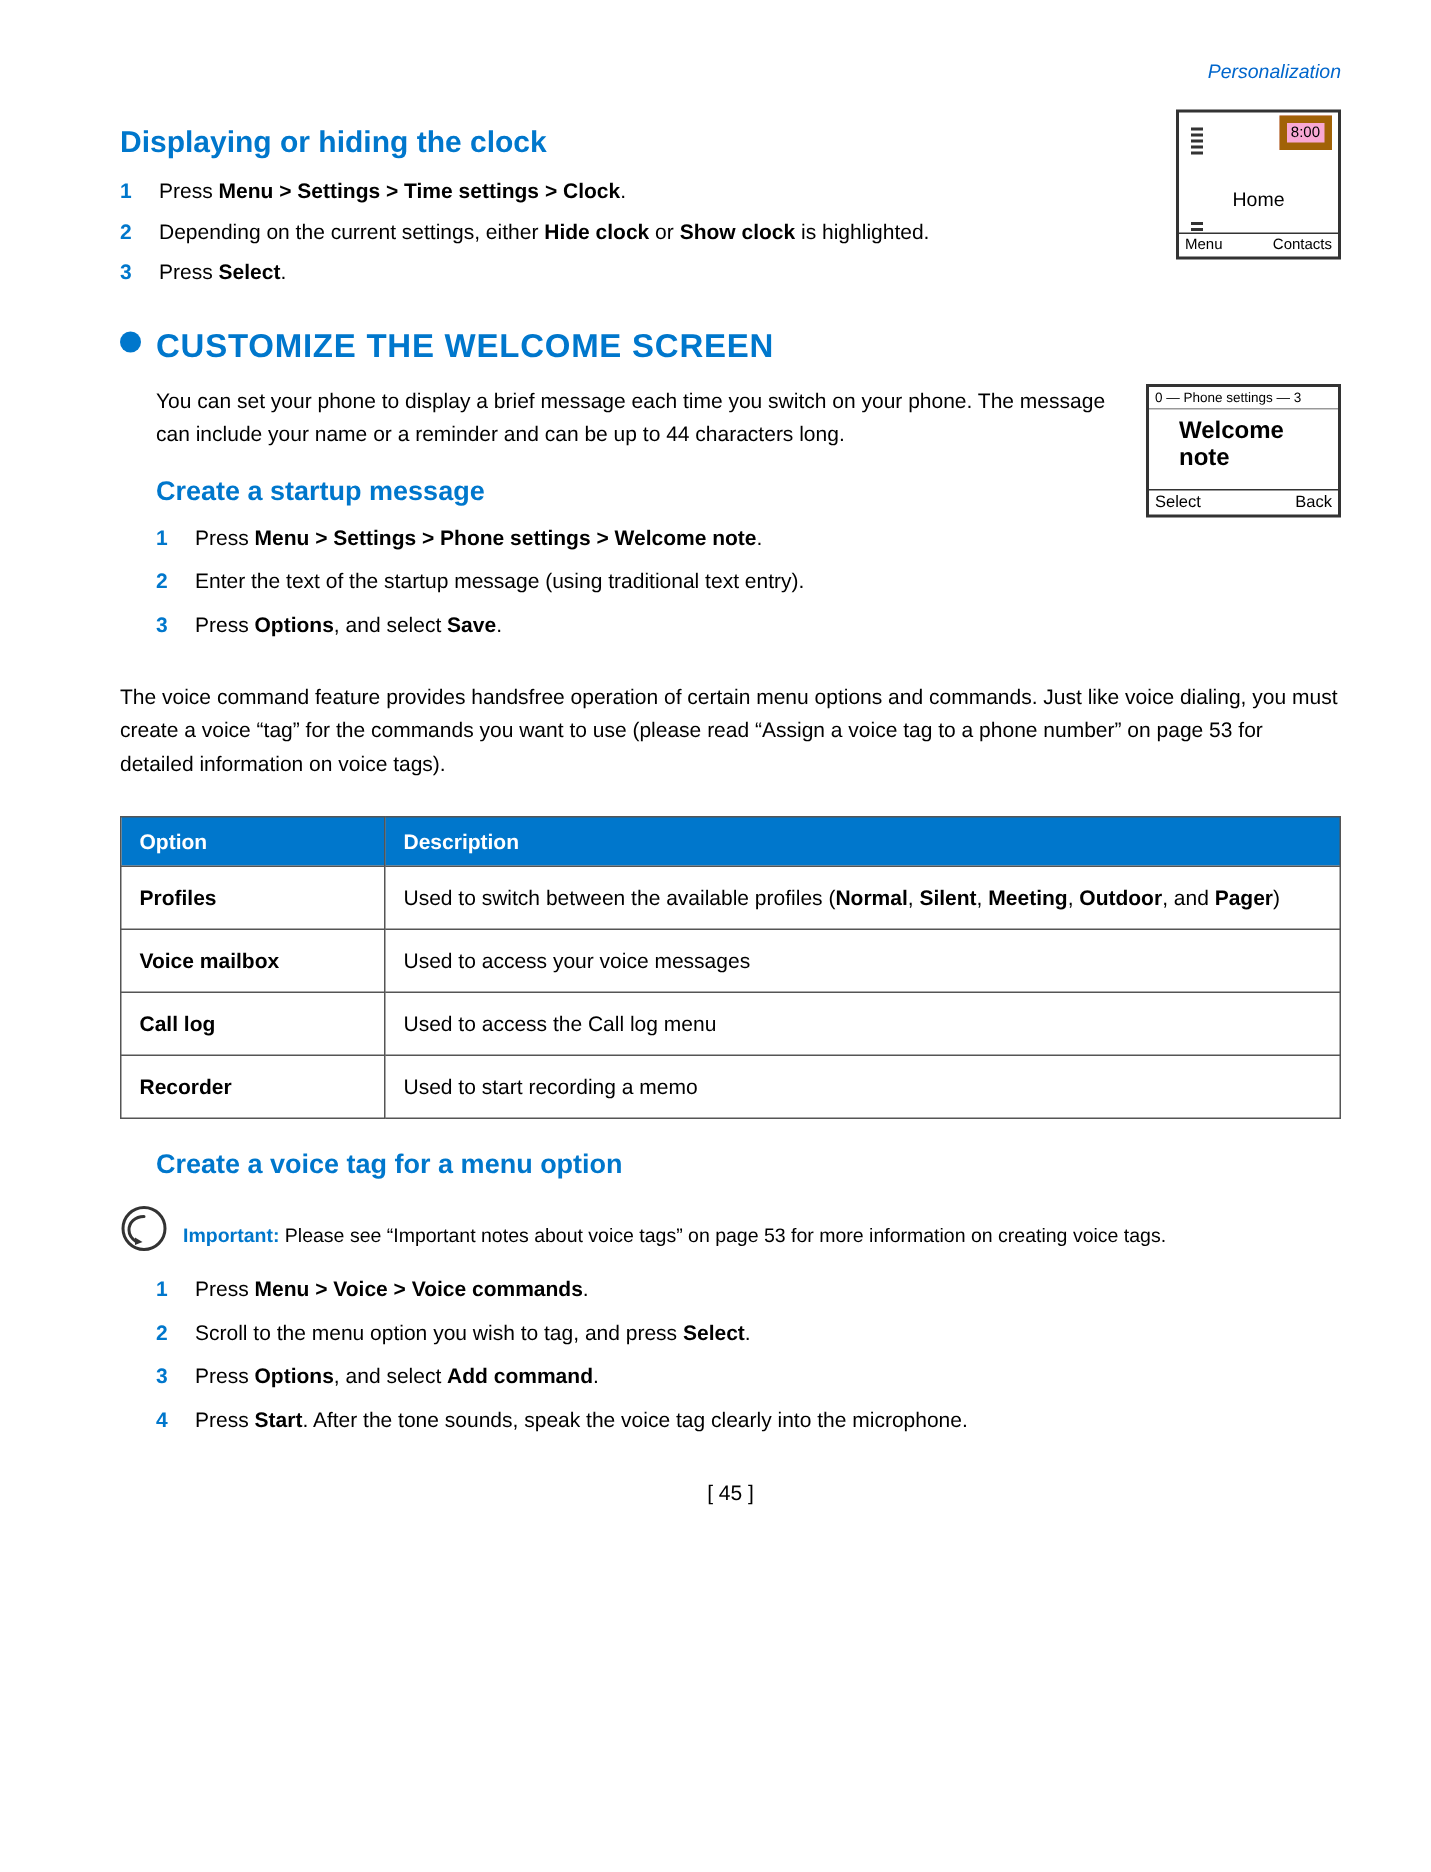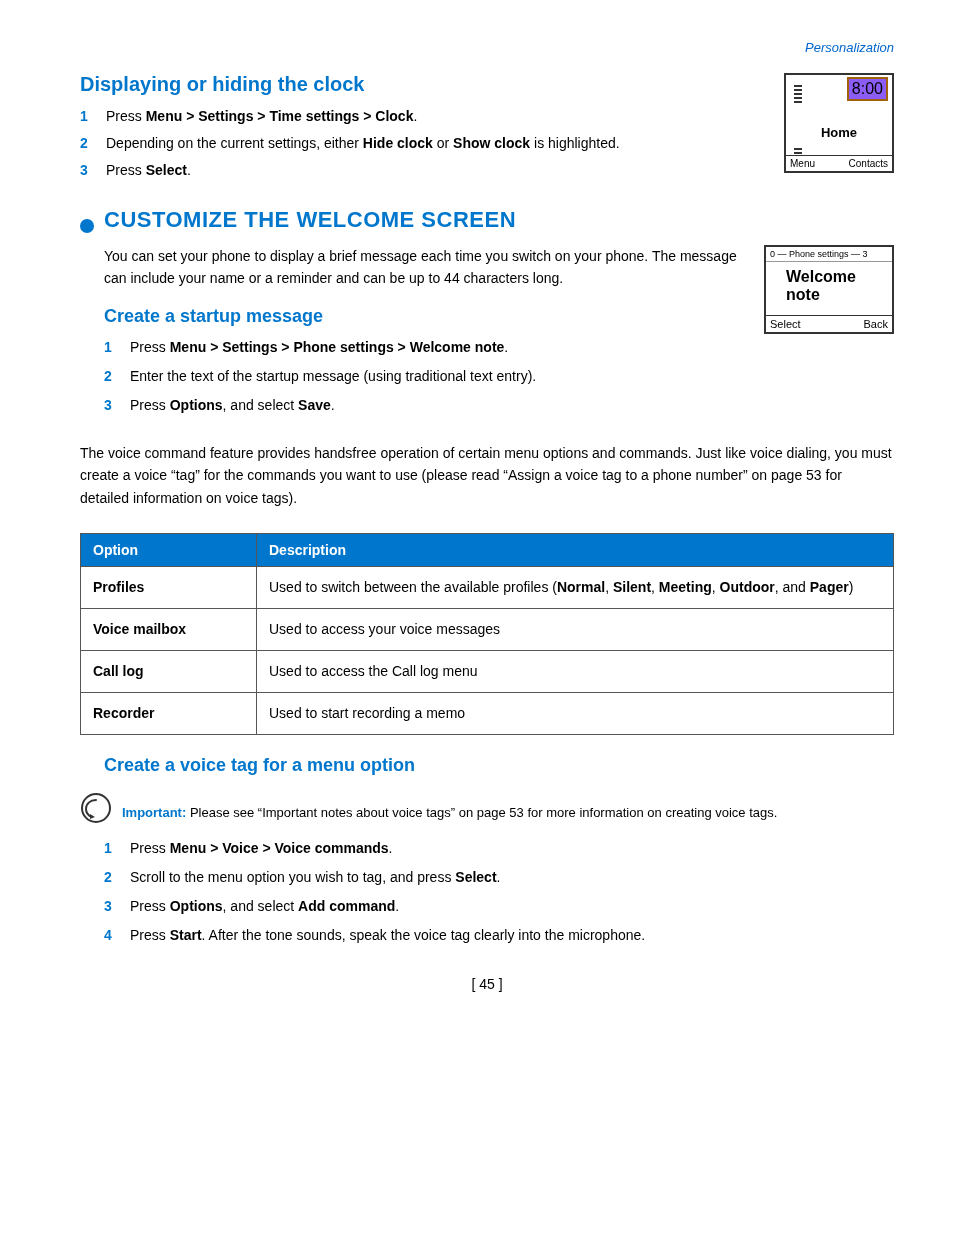--- a/index.html
+++ b/index.html
@@ -32,20 +32,21 @@
     .section-with-image {
       display: flex;
       justify-content: space-between;
       align-items: flex-start;
       margin-bottom: 20px;
     }
 
     .section-content {
       flex: 1;
       padding-right: 20px;
+      margin-top: 11px;
     }
 
     .numbered-list {
       list-style: none;
       margin-left: 0;
     }
 
     .numbered-list li {
       display: flex;
       margin-bottom: 6px;
@@ -81,37 +82,37 @@
       display: flex;
       flex-direction: column;
       position: relative;
       padding: 4px;
     }
 
     .clock-time {
       position: absolute;
       top: 2px;
       right: 4px;
-      font-size: 16px;
-      border: 2px solid #a16207;
+      font-size: 10px;
+      border: 5px solid #a16207;
       padding: 1px 3px;
-      background: #8b5cf6;
+      background: #f9a8d4;
     }
 
     .clock-home {
       text-align: center;
       font-size: 13px;
-      font-weight: bold;
+      font-weight: normal;
       margin-top: 20px;
     }
 
     
     .bullet-section-title {
       display: flex;
-      align-items: flex-end;
+      align-items: flex-start;
       margin-bottom: 12px;
       margin-top: 10px;
     }
 
     .bullet-dot {
       width: 14px;
       height: 14px;
       background: #0077cc;
       border-radius: 50%;
       margin-right: 10px;

